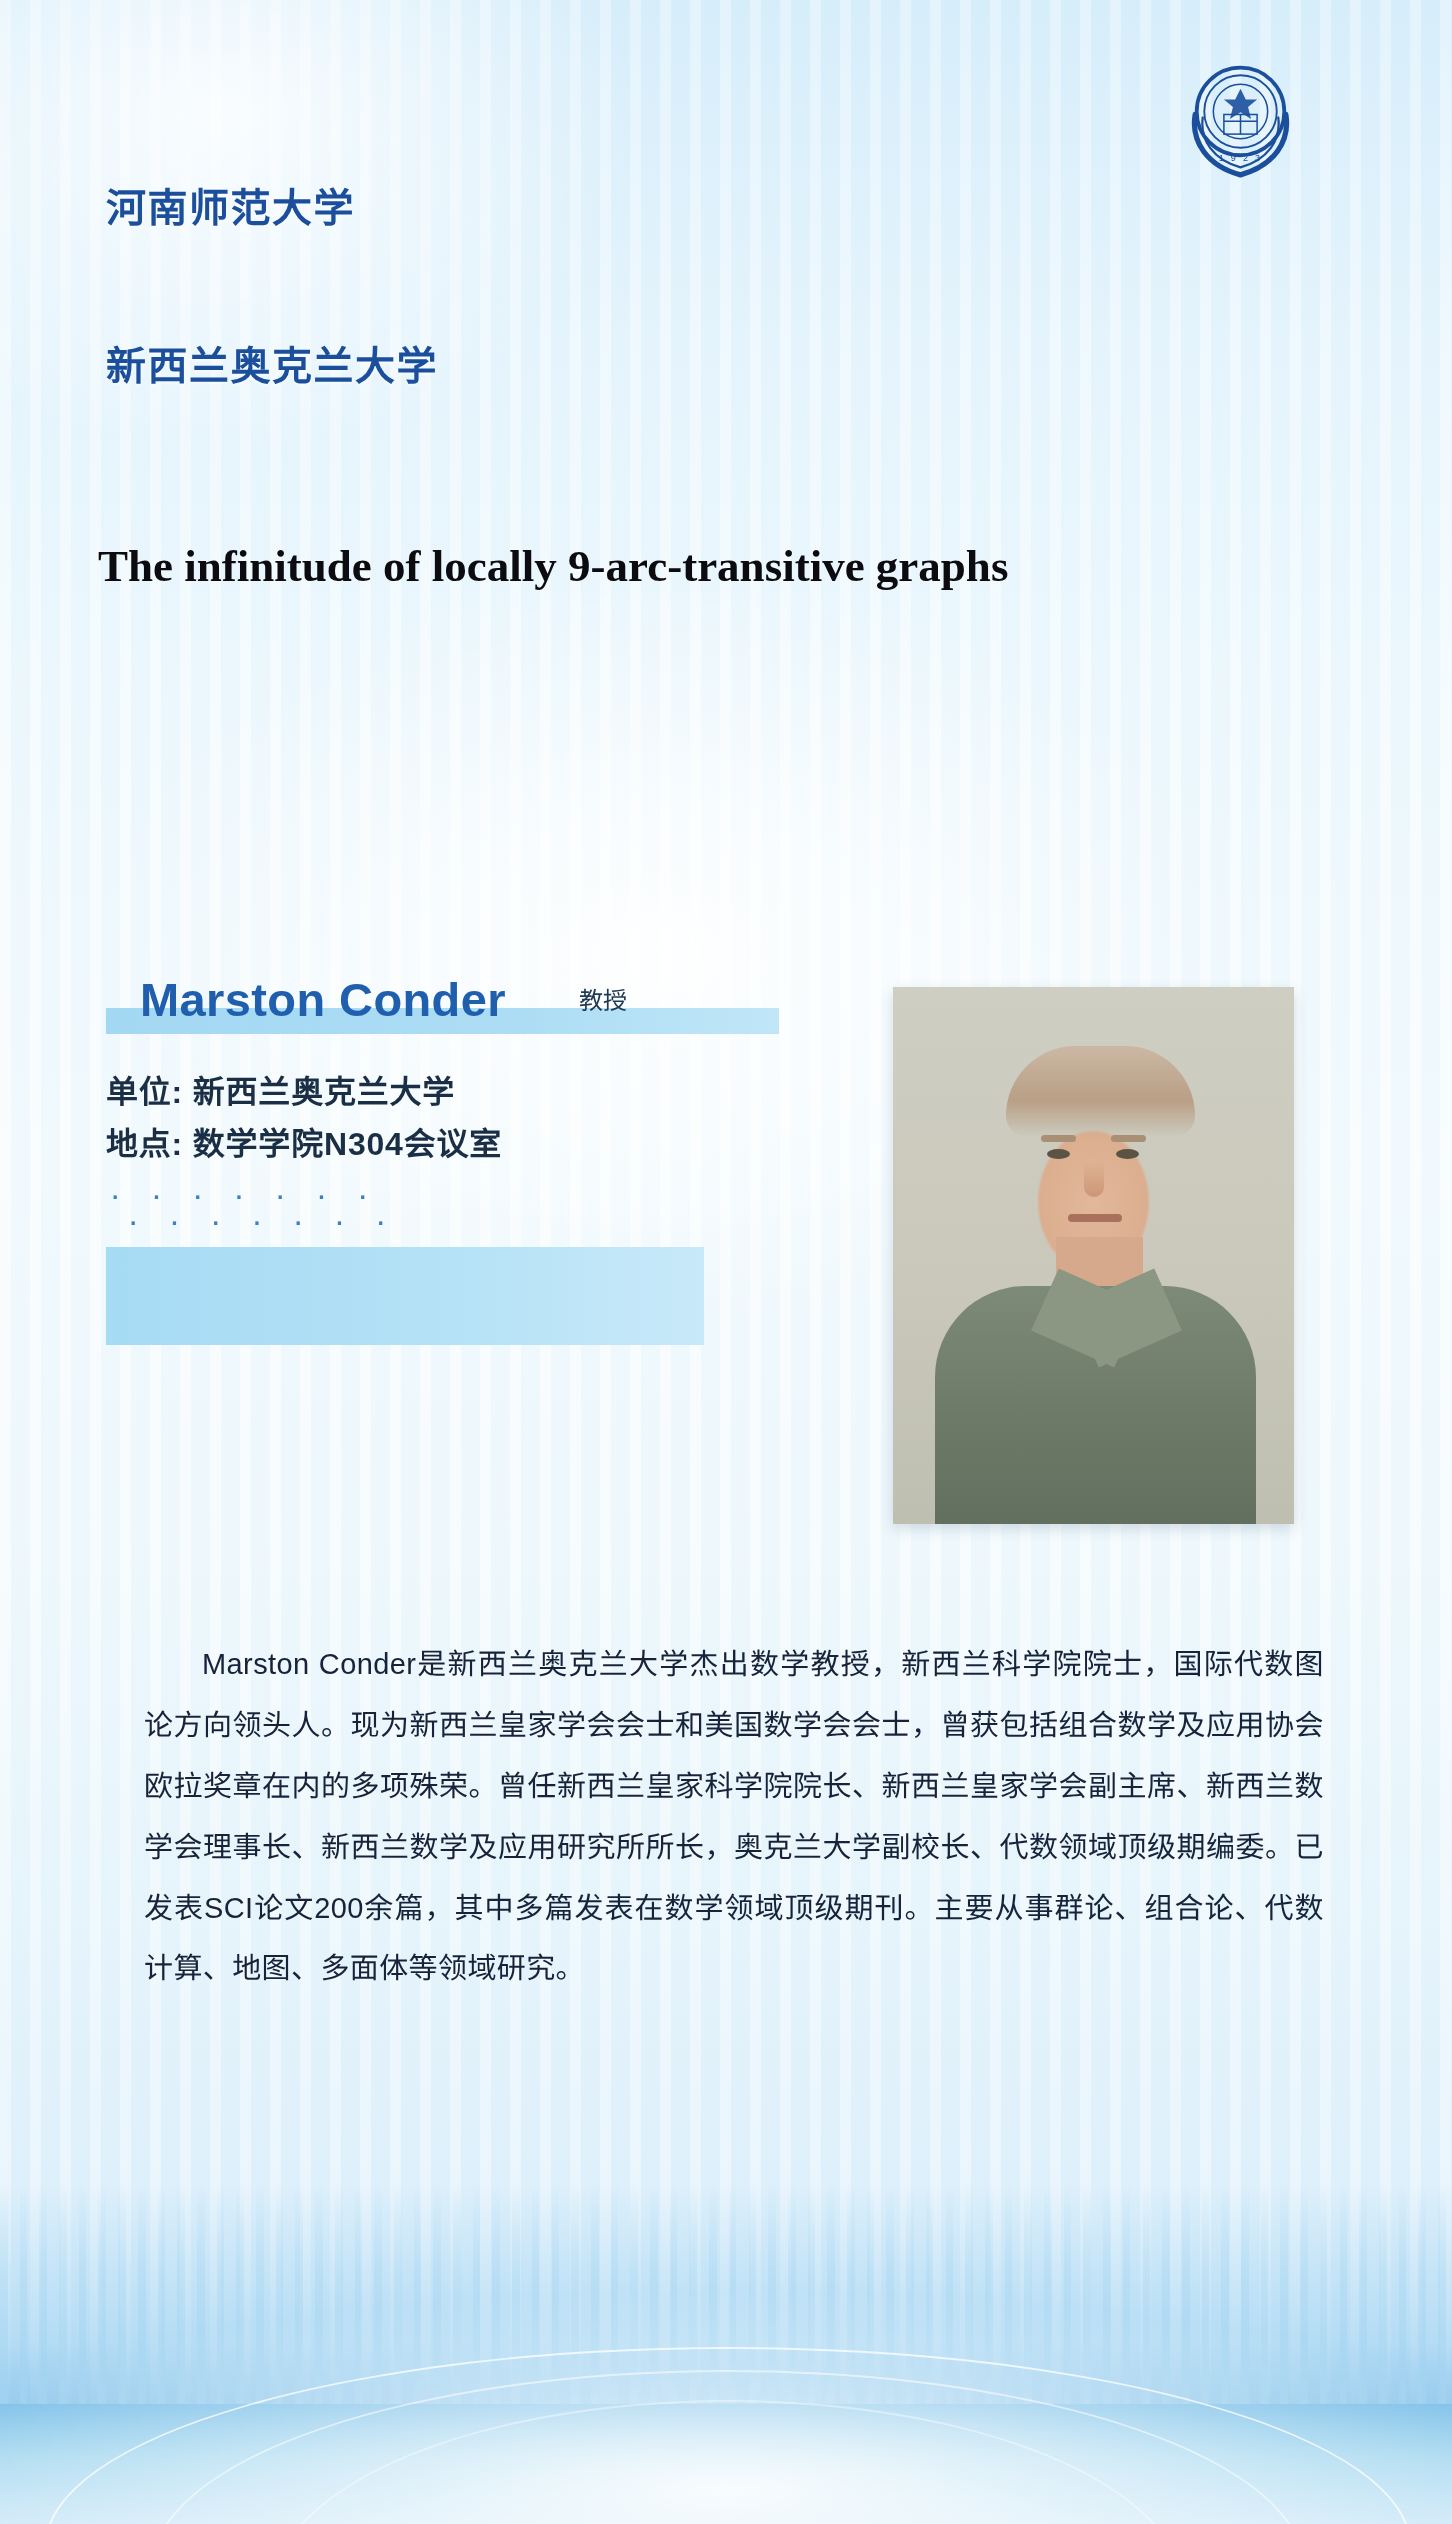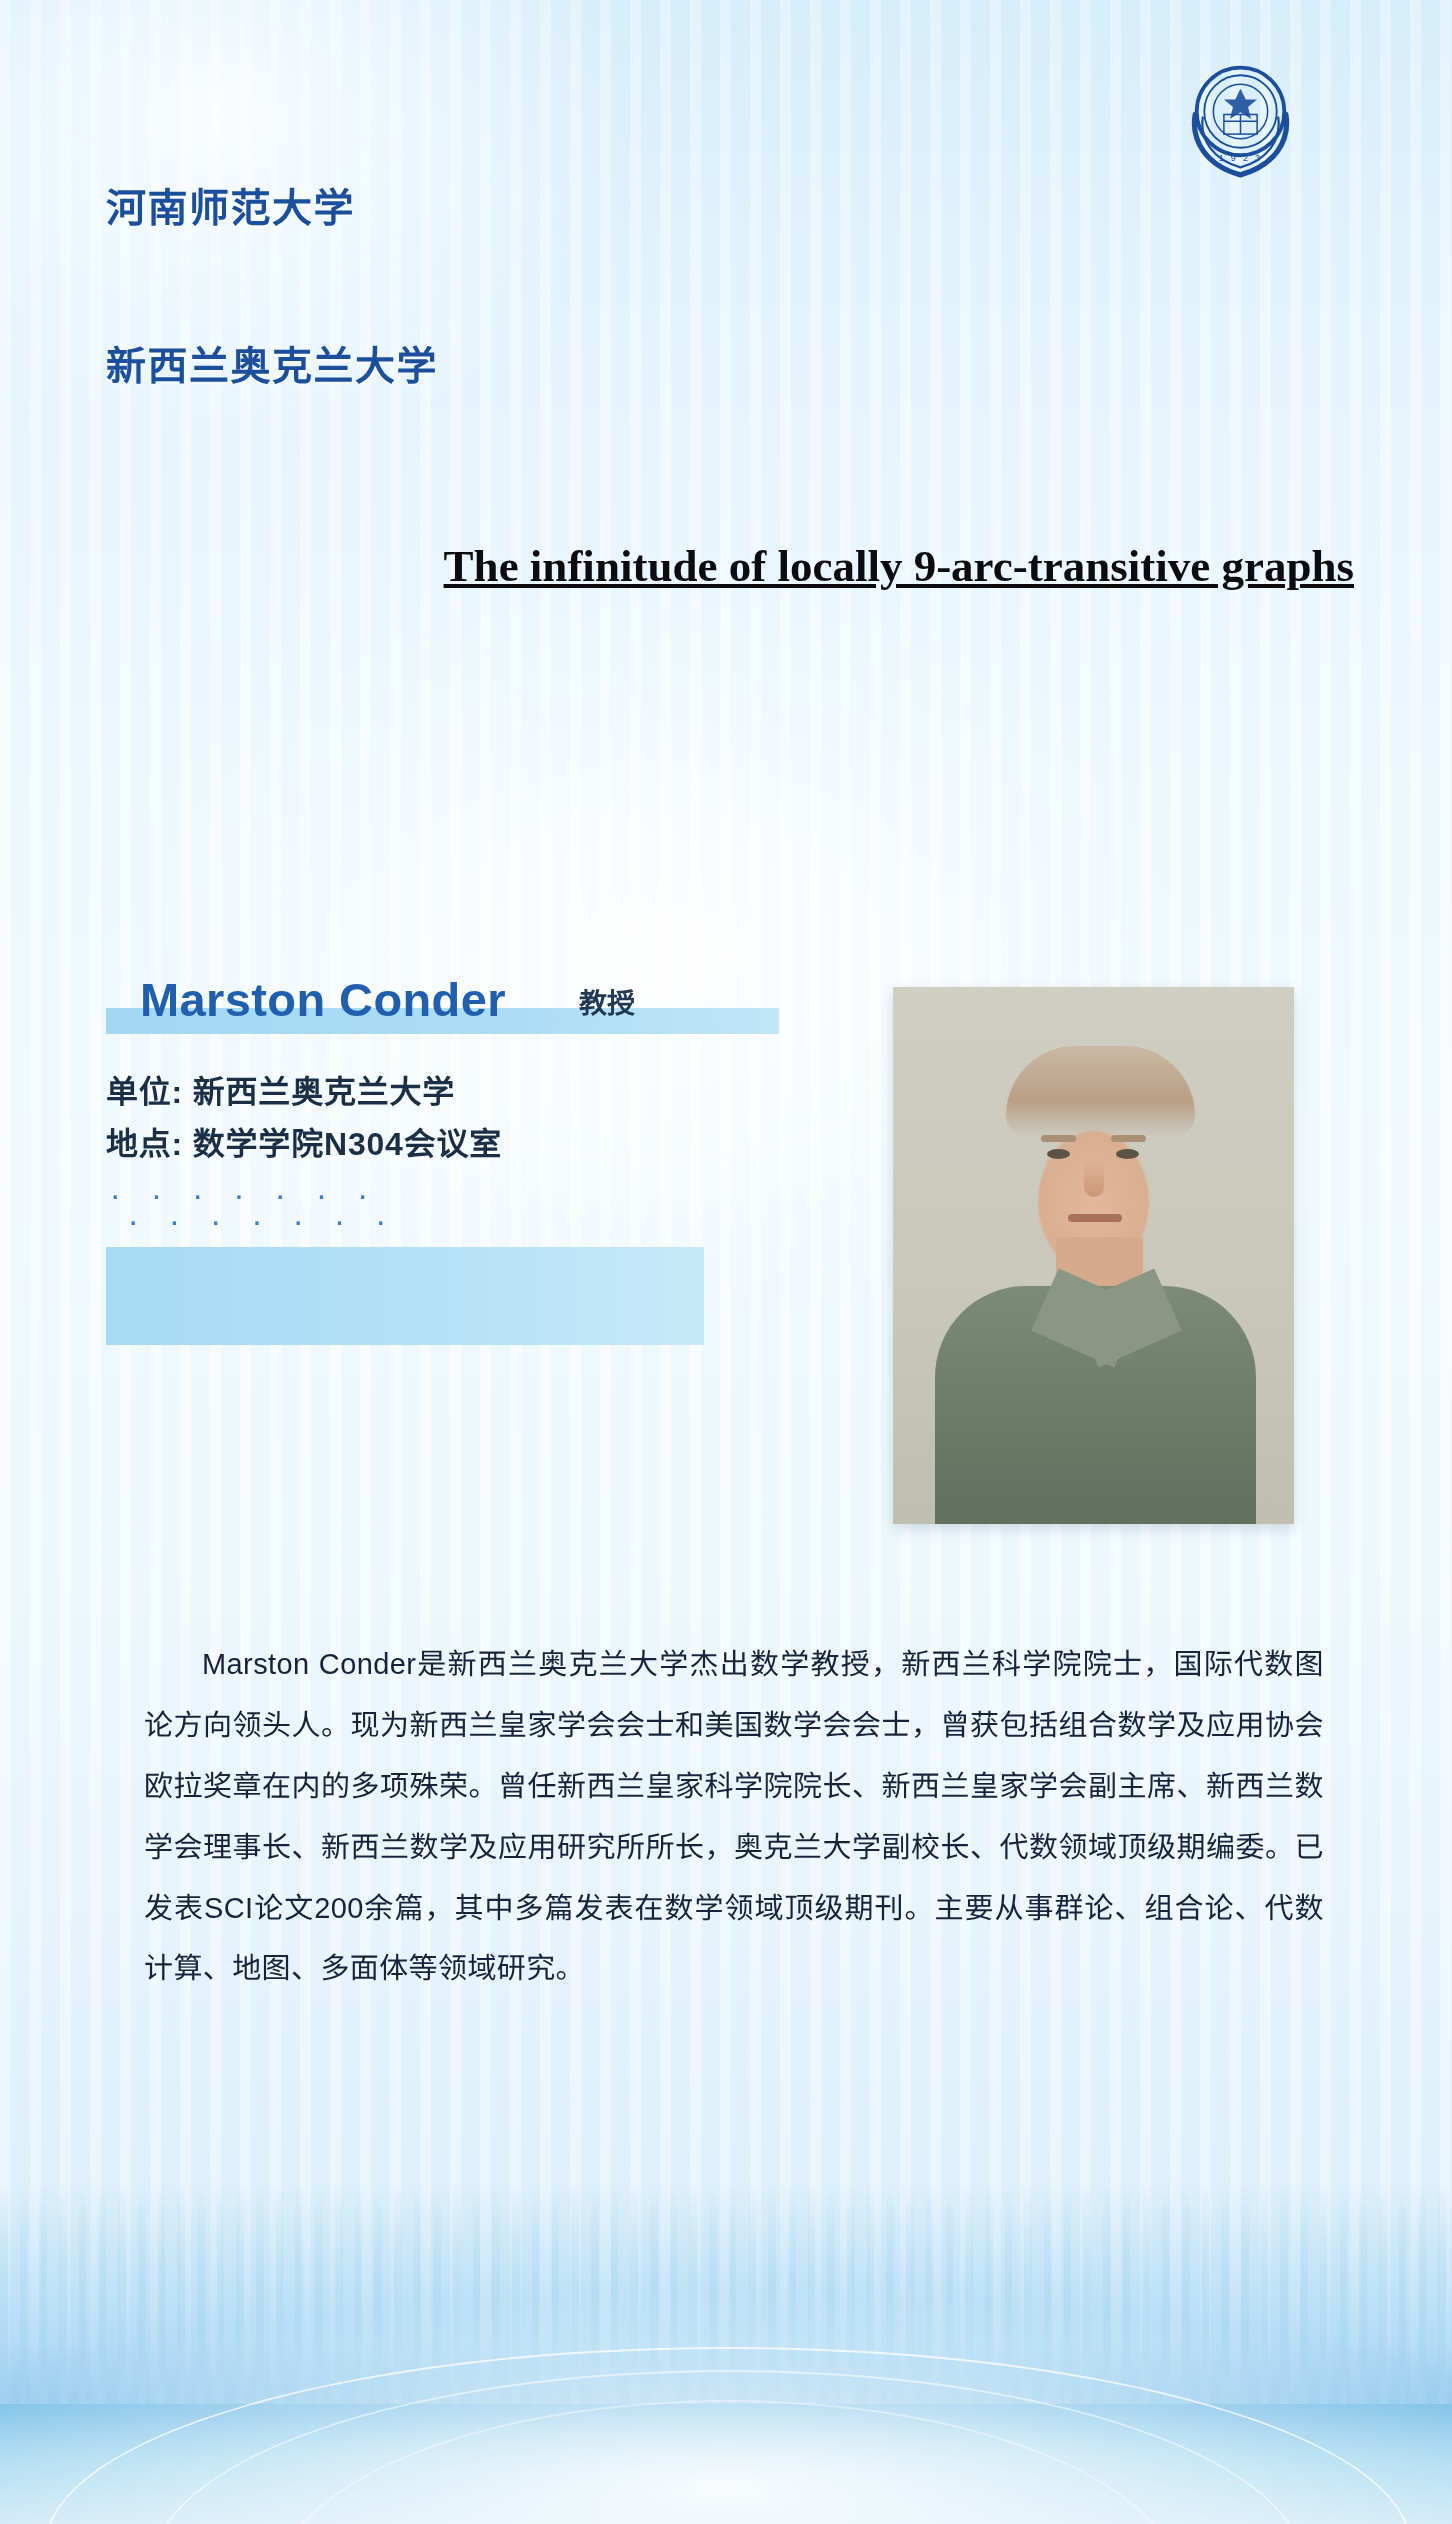--- a/index.html
+++ b/index.html
@@ -83,27 +83,26 @@
     width: 151px;
     height: 151px;
   }
 
   
   .en-title {
     position: absolute;
     left: 98px;
     top: 537px;
     width: 1256px;
-    text-align: right;
+    text-align: left;
     color: #0c0c10;
     font-family: "Liberation Serif", "DejaVu Serif", serif;
     font-weight: bold;
     font-size: 45px;
     line-height: 1.32;
-    text-decoration: underline;
   }
 
   
   .speaker-wrap {
     position: absolute;
     left: 106px;
     top: 972px;
     width: 681px;
   }
   .name-row {
@@ -126,22 +125,22 @@
     color: #1f5fae;
     font-size: 47px;
     font-weight: bold;
     letter-spacing: 0.4px;
   }
   .speaker-role {
     position: absolute;
     left: 473px;
     top: 9px;
     color: #213a54;
-    font-size: 28px;
-    font-weight: bold;
+    font-size: 24px;
+    font-weight: normal;
   }
 
   .info-list {
     margin-top: 30px;
   }
   .info-line {
     color: #1a2f46;
     font-size: 32px;
     font-weight: bold;
     line-height: 1.62;

